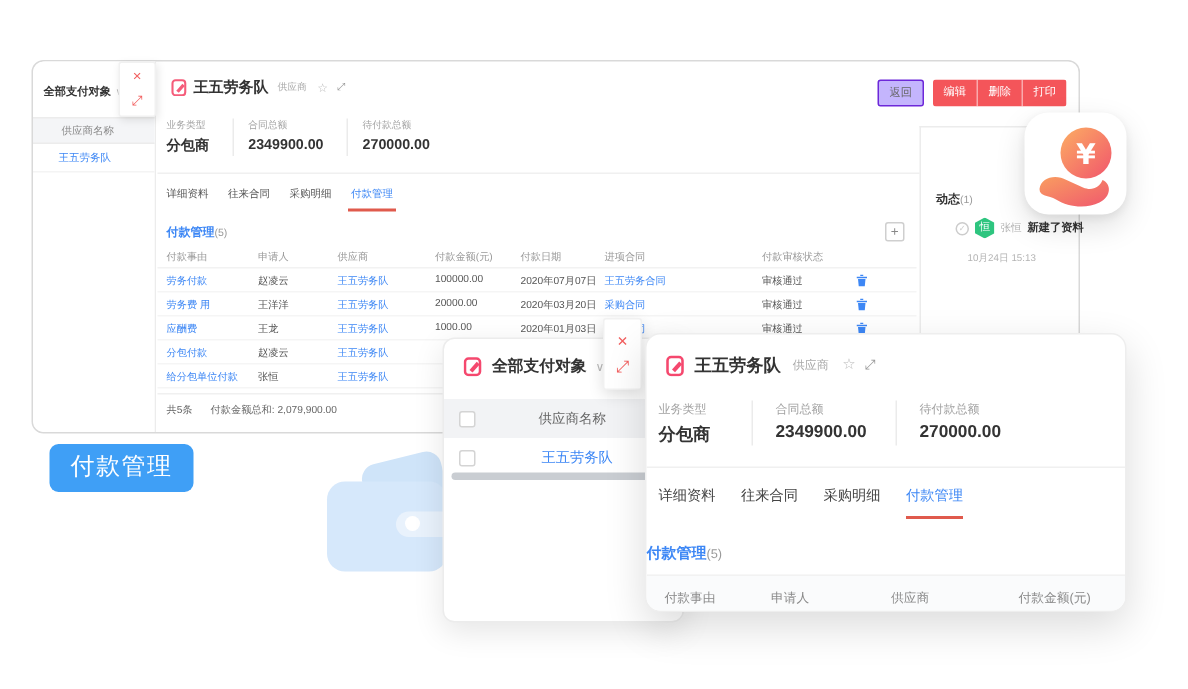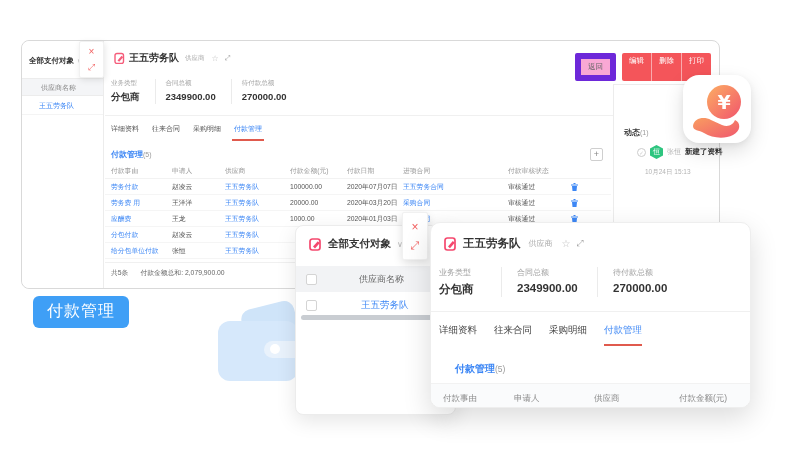--- a/index.html
+++ b/index.html
@@ -29,21 +29,21 @@
   .pop-arrow { color:#f25f5f; font-size:9px; line-height:9px; }
 
   
   .win-header { position:absolute; left:92px; top:10px; display:flex; align-items:center; gap:4px; }
   .win-title { font-size:10px; font-weight:bold; color:#333; }
   .win-tag { font-size:6.5px; color:#aaa; margin-left:2px; }
   .glyph-star { font-size:8px; color:#bbb; margin-left:3px; }
   .glyph-full { font-size:7px; color:#999; margin-left:2px; }
 
   .toolbar { position:absolute; right:8px; top:12px; display:flex; gap:6px; }
-  .btn-back { background:#f9a8d4; border:6px solid #6d28d9; border-radius:2px; color:#666;
+  .btn-back { background:#c4b5fd; border:1px solid #6d28d9; border-radius:2px; color:#666;
     font-size:7.5px; padding:3px 7px; }
   .btn-group { display:flex; border-radius:2px; overflow:hidden; }
   .btn-red { background:#f4555a; color:#fff; font-size:7.5px; padding:3px 7px;
     border-right:1px solid rgba(255,255,255,.5); }
   .btn-red:last-child { border-right:none;font-family:Liberation Serif, serif; }
 
   
   .content { position:absolute; left:83px; top:0; right:106px; bottom:0; }
   .stats { position:absolute; left:6px; top:38px; display:flex; }
   .stat { padding:0 15px 0 10px; }
@@ -136,21 +136,21 @@
   .d-full { font-size:9px; color:#999; }
   .d-stats { position:absolute; left:8px; top:44px; display:flex; }
   .d-stat { padding-right:20px; }
   .d-stat + .d-stat { border-left:1px solid #ebebeb; padding-left:15px; }
   .d-stat-label { font-size:8px; color:#a2a2a2; white-space:nowrap; }
   .d-stat-value { font-size:11.5px; font-weight:bold; color:#333; margin-top:4px; white-space:nowrap; }
   .d-div { position:absolute; left:0; right:0; top:88px; height:1px; background:#f0f0f0; }
   .d-tabs { position:absolute; left:8px; top:101px; display:flex; gap:17px; }
   .d-tab { font-size:9.5px; color:#444; padding-bottom:7px; }
   .d-tab.active { color:#3d87f5; border-bottom:2.5px solid #e05a4d; }
-  .d-section { position:absolute; left:24px; top:139px; font-size:10px; font-weight:bold; color:#3d87f5;text-align:center; }
+  .d-section { position:absolute; left:0; top:139px; font-size:10px; font-weight:bold; color:#3d87f5;text-align:center; }
   .d-count { font-size:8.5px; color:#999; font-weight:normal; }
   .d-thead { position:absolute; left:0; right:0; top:160px; height:30px; background:#fafbfc;
     border-top:1px solid #f2f2f2; display:flex; align-items:center; font-size:8.5px; color:#8a8a8a; }
   .dc1 { flex:0 0 83px; padding-left:12px; } .dc2 { flex:0 0 80px; } .dc3 { flex:0 0 85px; } .dc4 { flex:1; }
 </style>
 </head>
 <body>
 
 <div id="win" class="abs">
 

